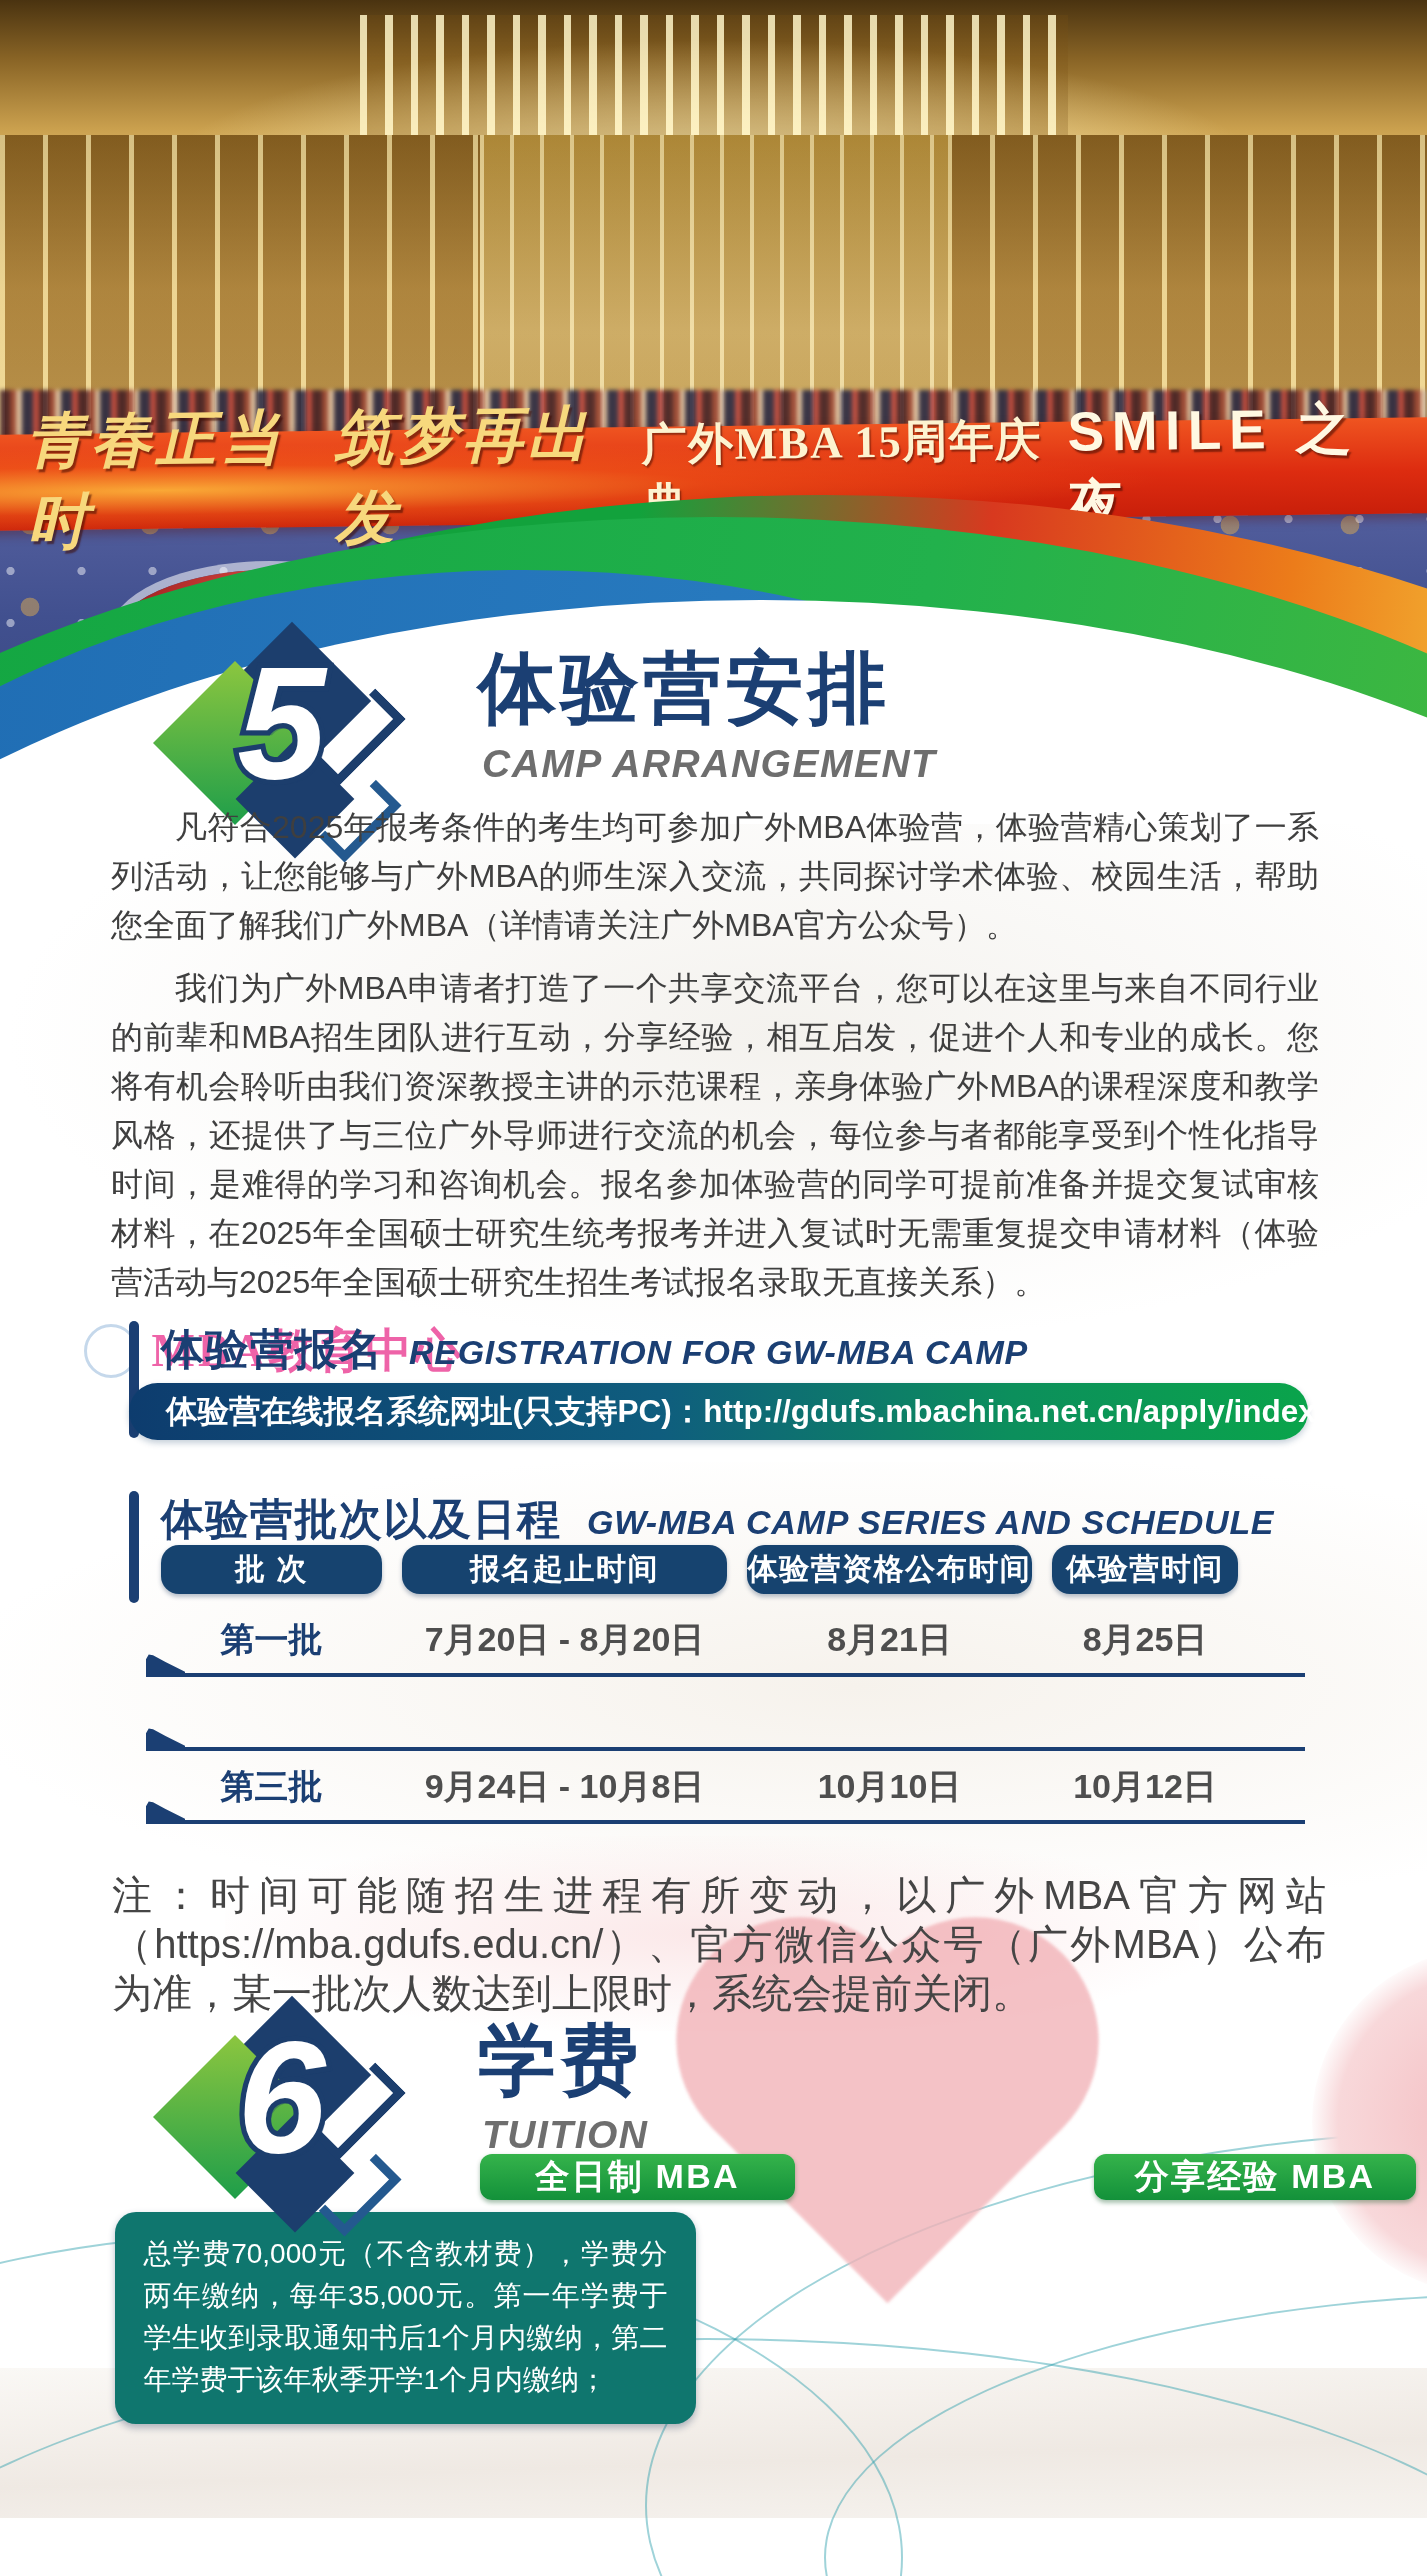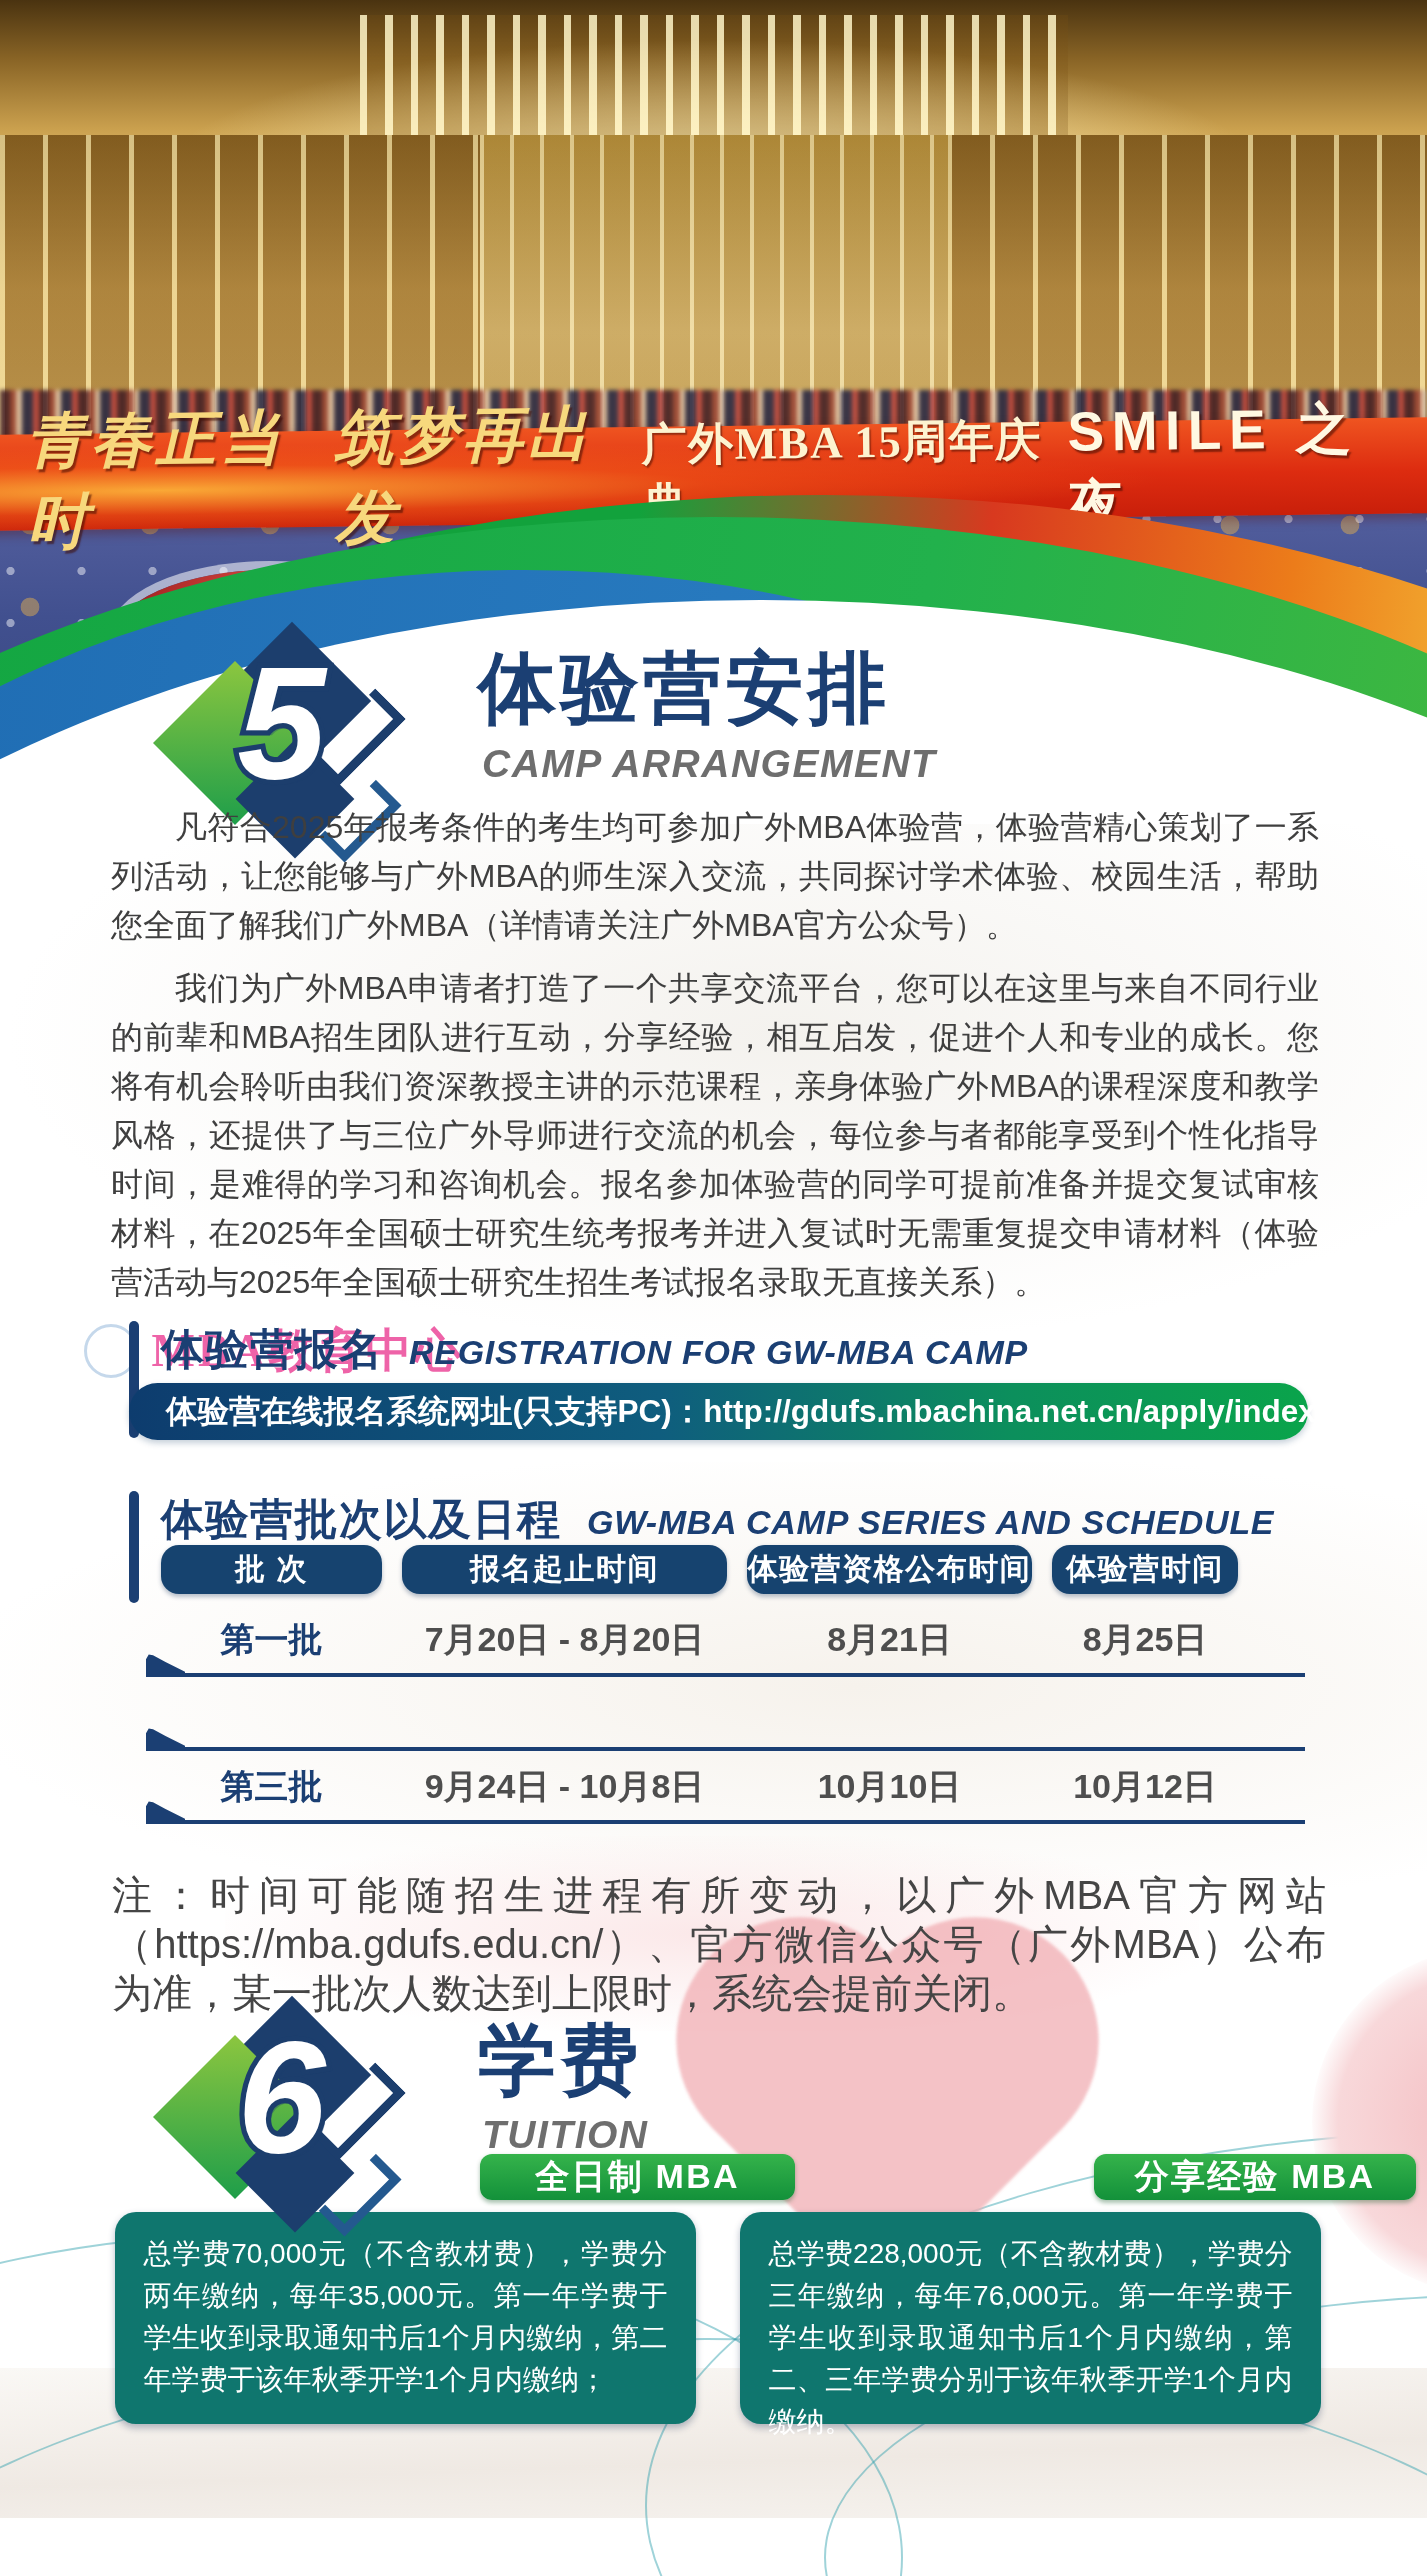--- a/index.html
+++ b/index.html
@@ -271,16 +271,15 @@
     <div class="chev k1"></div>
     <div class="chev k2"></div>
     <div class="sec-num">6</div>
     <div class="sec-title" style="left:300px;top:6px;">学费</div>
     <div class="sec-sub" style="left:304px;top:100px;">TUITION</div>
   </div>
 
   <div class="tu-label full">全日制 MBA</div>
   <div class="tu-label part">分享经验 MBA</div>
   <div class="tu-box left">总学费70,000元（不含教材费），学费分两年缴纳，每年35,000元。第一年学费于学生收到录取通知书后1个月内缴纳，第二年学费于该年秋季开学1个月内缴纳；</div>
-  <div class="tu-box right">总学费228,000元（不含教材费），学费分三年缴纳，每年76,000元。第一年学费于学生收到录取通知书后1个月内缴纳，第二、三年学费分别于该年秋季开学1个月内缴纳。</div>
 
 </div>
 
 
 </body></html>

